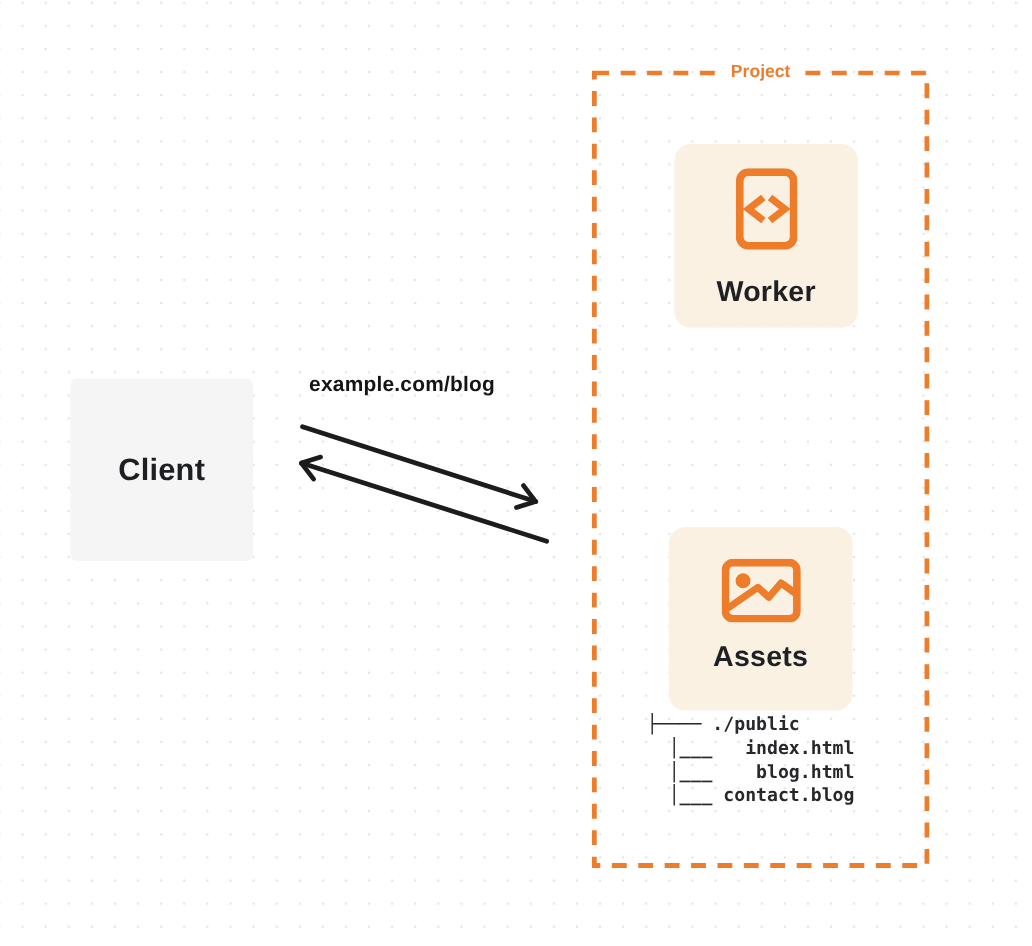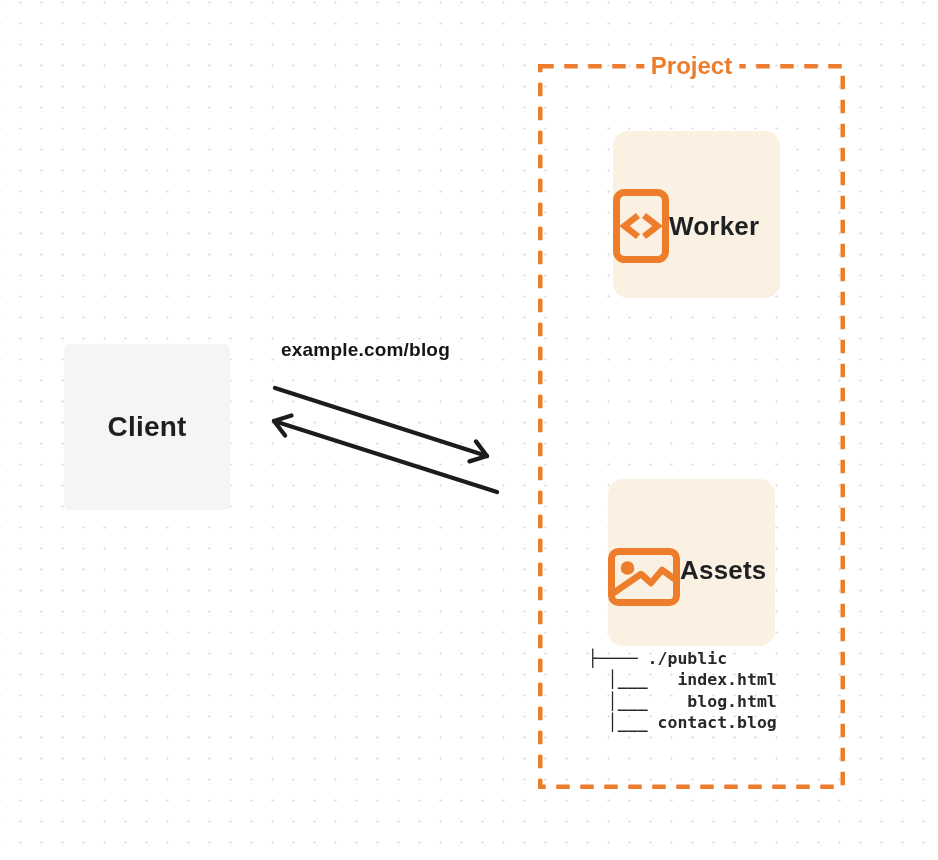--- a/index.html
+++ b/index.html
@@ -58,33 +58,33 @@
     left: 0; top: 0;
     width: 307px; height: 725px;
   }
   .project-label {
     position: absolute;
     top: -13px;
     left: 50%;
     transform: translateX(-50%);
     background: #ffffff;
     padding: 0 7px;
-    font-size: 24px;
+    font-size: 16px;
     font-weight: 700;
     color: #ED7C2B;
     white-space: nowrap;
     line-height: 29px;
   }
   .card {
     position: absolute;
     width: 167px; height: 167px;
     background: #FBF1E3;
     border-radius: 15px;
     display: flex;
-    flex-direction: row;
+    flex-direction: column;
     align-items: center;
   }
   .card.worker { left: 75px; top: 67px; }
   .card.assets { left: 70px; top: 415px; }
   .card.worker .card-icon { margin-top: 22px; }
   .card.assets .card-icon { margin-top: 29px; }
   .card.worker .card-label { margin-top: 23px; }
   .card.assets .card-label { margin-top: 15px; }
   .card-label {
     font-size: 26px;

